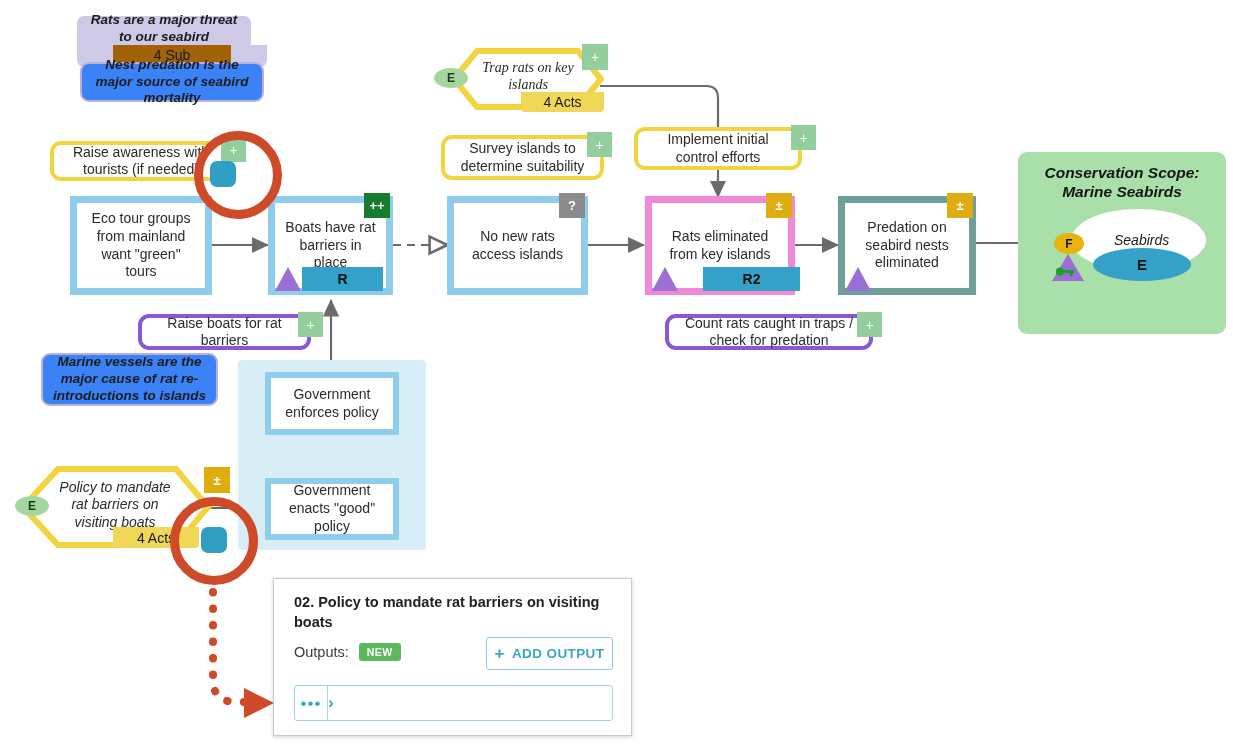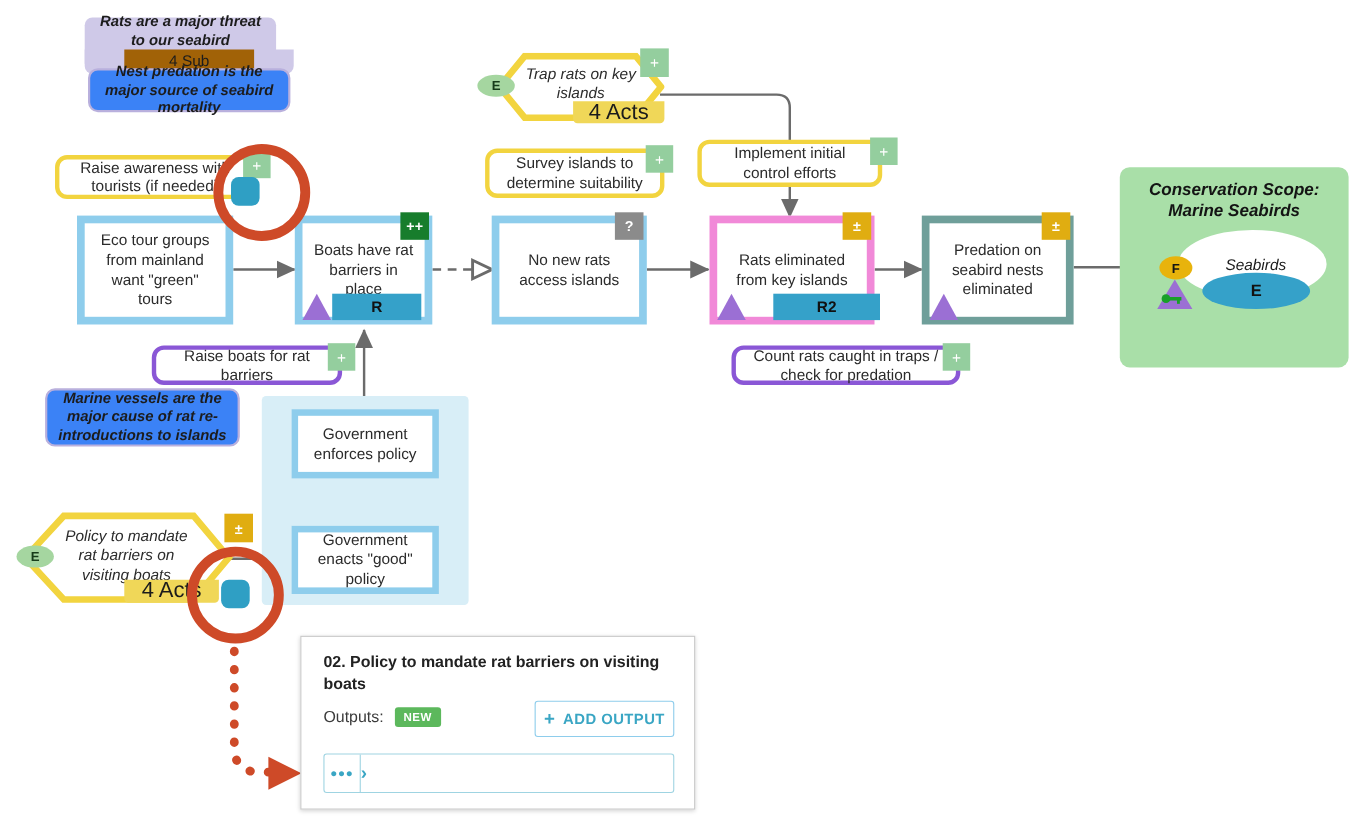--- a/index.html
+++ b/index.html
@@ -127,21 +127,21 @@
     display: flex; align-items: center; justify-content: center;
     text-align: center;
     font-style: italic;
     font-size: 14px;
     color: #2b2b2b;
     line-height: 1.25;
   }
   .acts {
     position: absolute;
     background: #f0d758;
-    font-size: 20px;
+    font-size: 14px;
     color: #1b1b1b;
     display: flex; align-items: center; justify-content: center;
     border-radius: 0 0 4px 4px;
   }
   .ebadge {
     position: absolute;
     width: 34px; height: 20px;
     background: #a5d6a0;
     border-radius: 50%;
     display: flex; align-items: center; justify-content: center;
@@ -370,21 +370,21 @@
     </div>
     <div class="badge lgreen" style="right:-9px;top:-2px;width:25px;height:25px;">
       <span>+</span>
     </div>
   </div>
 
   <div class="hexwrap" style="left:451px;top:48px;width:153px;height:62px;">
     <svg width="153" height="62">
       <polygon points="26,3 127,3 150,31 127,59 26,59 3,31" fill="#ffffff" stroke="#f2d43f" stroke-width="6"></polygon>
     </svg>
-    <div class="hextext" style="left:18px;top:6px;width:118px;height:44px;">
+    <div class="hextext" style="left:18px;top:6px;width:118px;height:44px;font-family:Liberation Serif, serif;">
       <span>Trap rats on key islands</span>
     </div>
     <div class="acts" style="left:70px;top:44px;width:83px;height:20px;">
       <span>4 Acts</span>
     </div>
     <div class="ebadge" style="left:-17px;top:20px;">
       <span>E</span>
     </div>
     <div class="badge lgreen" style="left:131px;top:-4px;width:26px;height:26px;">
       <span>+</span>

